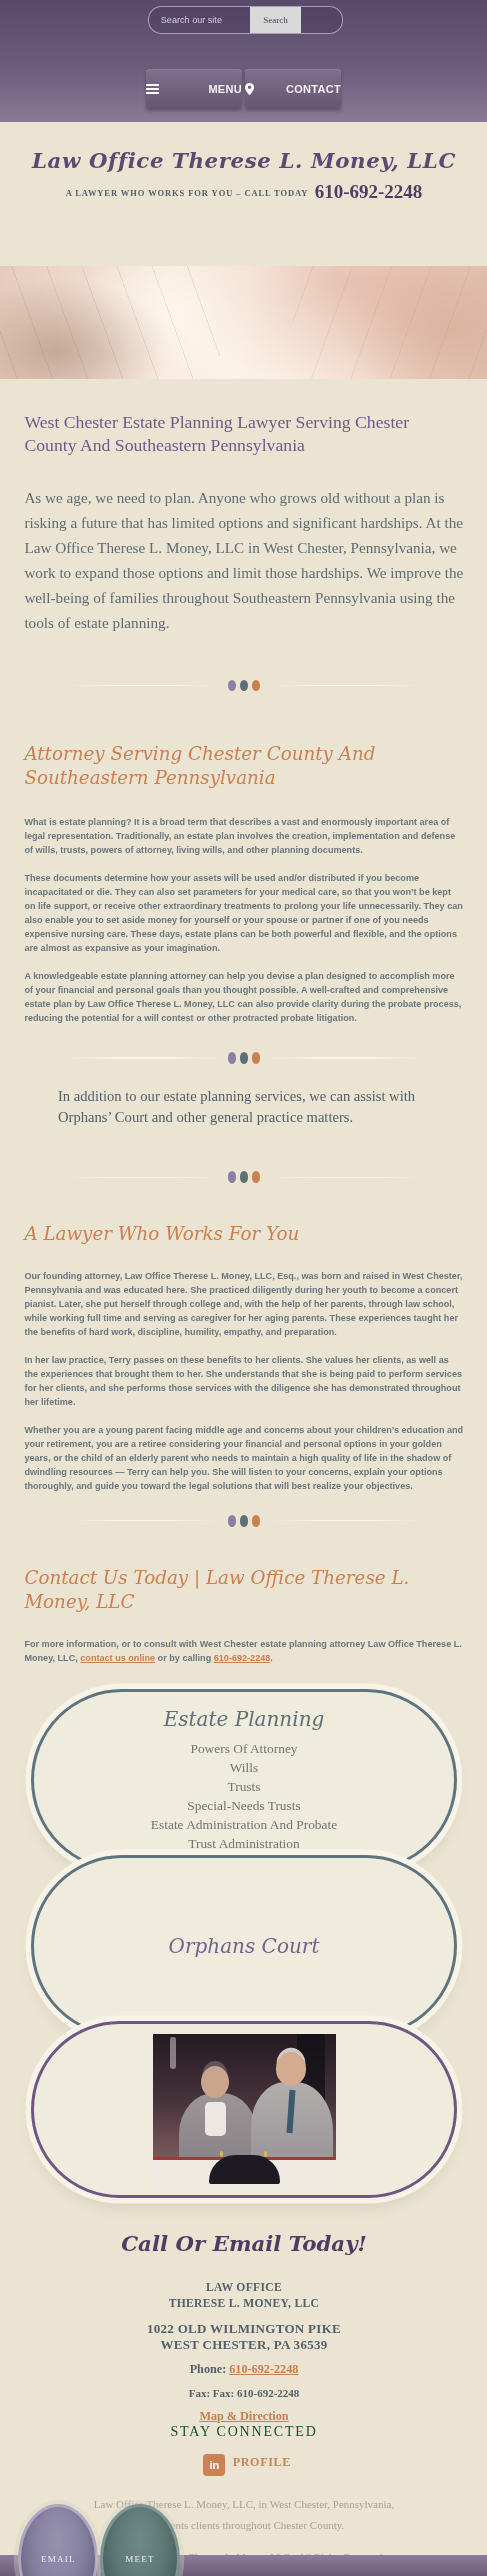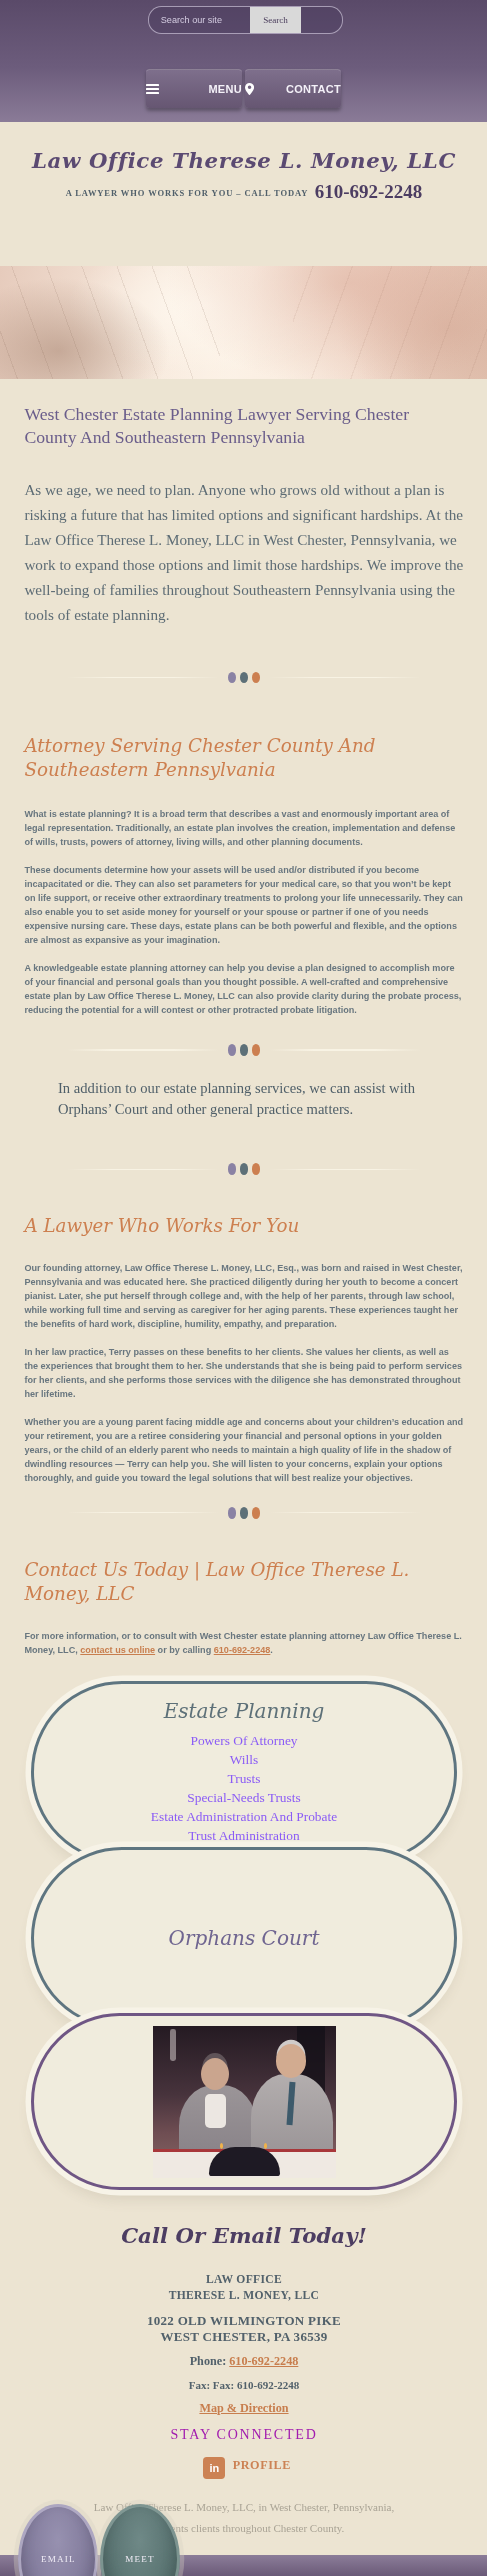--- a/index.html
+++ b/index.html
@@ -45,21 +45,21 @@
       radial-gradient(ellipse 183px 91px at 42% 35%, rgba(255,249,240,.95), transparent 75%),
       radial-gradient(ellipse 207px 122px at 55% 90%, rgba(251,240,228,.85), transparent 75%),
       linear-gradient(100deg,#e6cbbc 0%,#f5e5d8 28%,#fdf4e9 50%,#efd5c6 76%,#e2c2b0 100%);}
   .hero::before{content:"";position:absolute;left:0;top:0;width:45%;height:100%;opacity:.5;
     background:repeating-linear-gradient(70deg,transparent 0 16px,rgba(118,88,70,.25) 16px 17px,transparent 17px 33px);}
   .hero::after{content:"";position:absolute;right:0;top:0;width:40%;height:100%;opacity:.35;
     background:repeating-linear-gradient(110deg,transparent 0 18.3px,rgba(150,108,90,.28) 18.3px 19.5px,transparent 19.5px 37px);}
 
   
   .container{padding:0 24.4px;}
-  .h1{margin:24px 0 0;font-size:17.7px;line-height:23px;font-weight:normal;color:#6a5d8b;}
+  .h1{margin:32px 0 0;font-size:17.7px;line-height:23px;font-weight:normal;color:#6a5d8b;}
   .lead{margin:28px 0 0;font-size:15.2px;line-height:25px;color:#5d6c75;}
   .divider{display:flex;align-items:center;justify-content:center;height:12.2px;}
   .divider .line{flex:0 0 152px;height:1.2px;background:linear-gradient(90deg,rgba(250,246,236,0),#f8f3e4 30%,#f8f3e4 70%,rgba(250,246,236,0));}
   .dot{width:8.5px;height:11.6px;border-radius:50%;margin:0 1.8px;}
   .dot.d1{background:#8a82a4;margin-left:8.5px;}
   .dot.d2{background:#5d7078;}
   .dot.d3{background:#cc7f50;margin-right:8.5px;}
   .script-h{font-family:"DejaVu Serif",serif;font-style:italic;font-weight:normal;
             color:#cd7f4f;font-size:18.3px;line-height:24.4px;margin:0;}
   .body-p{font-family:"Liberation Sans",sans-serif;font-weight:bold;font-size:9.1px;line-height:14px;
@@ -70,21 +70,21 @@
   
   .card{position:relative;width:420px;margin:0 auto;border-radius:91px;
         background:#f0ecdd;box-shadow:0 0 0 5.5px #f7f3e7,0 9.8px 13.4px rgba(90,80,60,.12);
         display:flex;flex-direction:column;align-items:center;justify-content:center;}
   .card.slate{border:3.7px solid #5e7580;}
   .card.purple{border:3.7px solid #6f5684;}
   .card-script{font-family:"DejaVu Serif",serif;font-style:italic;font-weight:normal;
                font-size:20px;color:#5d7078;margin:0;}
   .card-script.purple-text{color:#6f6590;}
   .card-list{list-style:none;margin:8.5px 0 0;padding:0;text-align:center;}
-  .card-list li{font-size:13.4px;line-height:19px;color:#8b5cf6;}
+  .card-list li{font-size:13.4px;line-height:19px;color:#737373;}
   #card-estate{height:176px;margin-top:24.4px;z-index:1;}
   #card-orphans{height:176px;margin-top:-16px;z-index:2;}
   #card-photo{height:171px;margin-top:-16px;z-index:3;}
 
   
   .photo{position:relative;width:183px;height:152px;overflow:hidden;
          background:linear-gradient(180deg,#241a22 0%,#47333c 45%,#6e4d52 70%,#8a6a66 100%);}
   .ph-glass{position:absolute;left:17px;top:3.7px;width:6.1px;height:32px;background:rgba(210,200,200,.55);border-radius:2.4px;}
   .ph-curtain{position:absolute;right:11px;top:0;width:28px;height:73px;background:rgba(20,16,24,.8);}
   .ph-woman-body{position:absolute;left:26px;top:59px;width:78px;height:91px;border-radius:45% 45% 10% 10%;
@@ -105,21 +105,21 @@
 
   
   .closing-h{font-family:"DejaVu Serif",serif;font-style:italic;font-weight:bold;text-align:center;
              color:#4c3d62;font-size:21.3px;line-height:27px;margin:32px 0 0;}
   .f-center{text-align:center;}
   .firm-block{margin-top:23px;font-weight:bold;color:#52616b;font-size:11.6px;line-height:16px;letter-spacing:0.3px;}
   .addr-block{margin-top:8.5px;font-weight:bold;color:#52616b;font-size:13px;line-height:16.5px;letter-spacing:0.3px;}
   .phone-row{margin-top:8.5px;font-weight:bold;font-size:12.2px;color:#52616b;}
   .fax-row{margin-top:10.4px;font-weight:bold;font-size:11px;color:#52616b;}
   .map-row{margin-top:9.8px;font-weight:bold;font-size:12.2px;}
-  .stay-row{margin-top:11px;font-size:14px;letter-spacing:1.8px;color:#a21caf;}
+  .stay-row{font-size:14px;letter-spacing:1.8px;color:#14532d;}
   .linkedin-row{margin-top:13.4px;display:flex;align-items:flex-start;justify-content:center;gap:7.3px;}
   .li-icon{width:22px;height:22px;border-radius:3.7px;background:#cc8254;color:#fff;
            font-family:"Liberation Sans",sans-serif;font-weight:bold;font-size:11px;line-height:22px;
            text-align:center;cursor:pointer;}
   .li-label{display:inline-block;width:52px;color:#cc8254;font-weight:bold;font-size:12.2px;line-height:16px;
             letter-spacing:0.6px;text-align:center;cursor:pointer;}
   .note{margin:18.3px auto 0;max-width:342px;font-size:11px;line-height:21px;color:#a9a395;text-align:center;}
   .copyright{margin-top:16px;font-size:10.4px;color:#a9a395;text-align:center;}
   .copyright a,.legal a{color:#a9a395;text-decoration:underline;cursor:pointer;}
 

